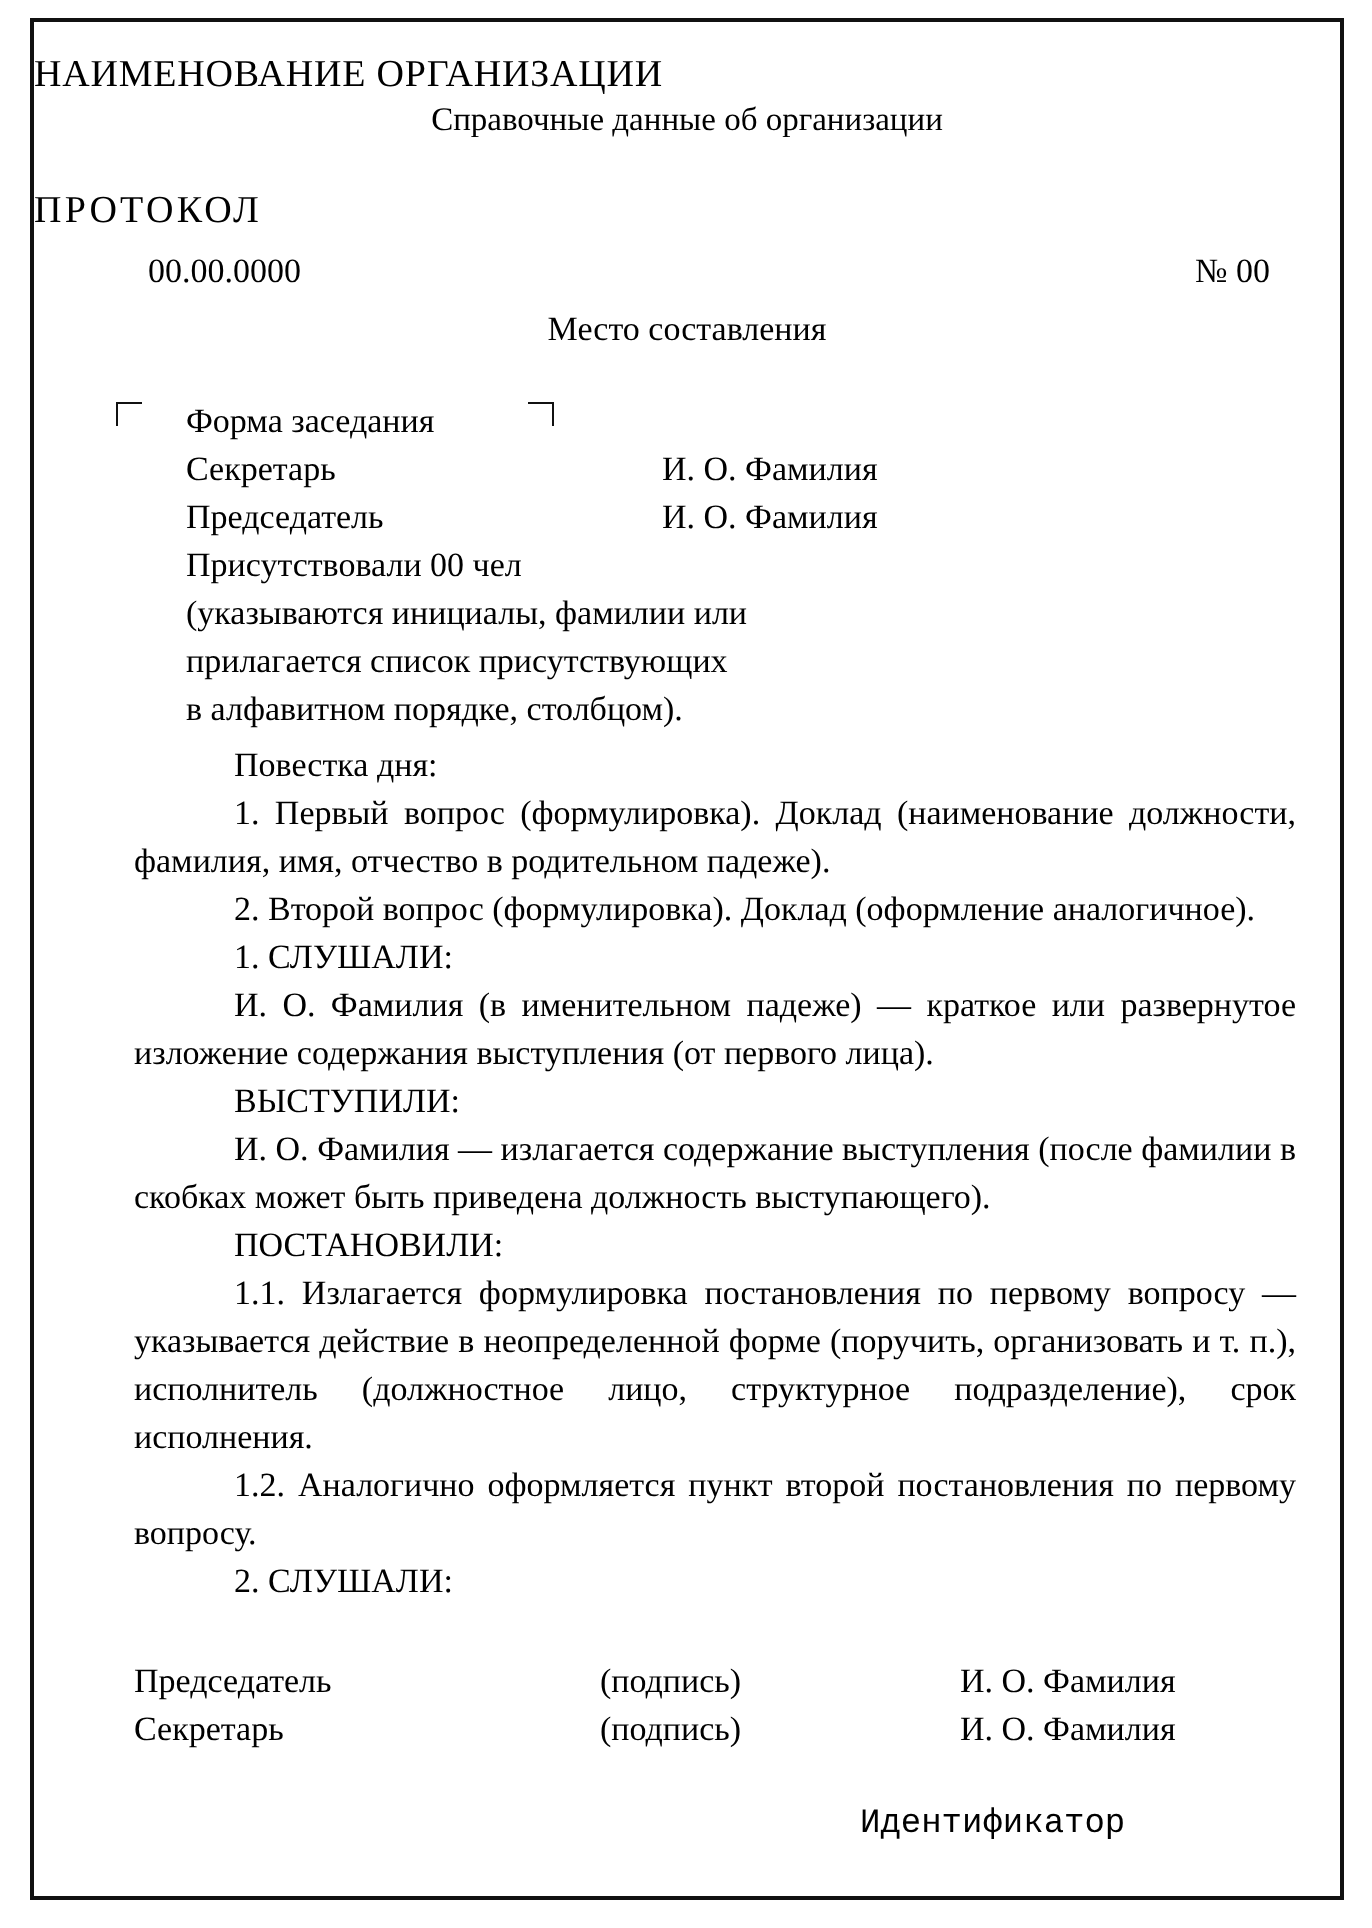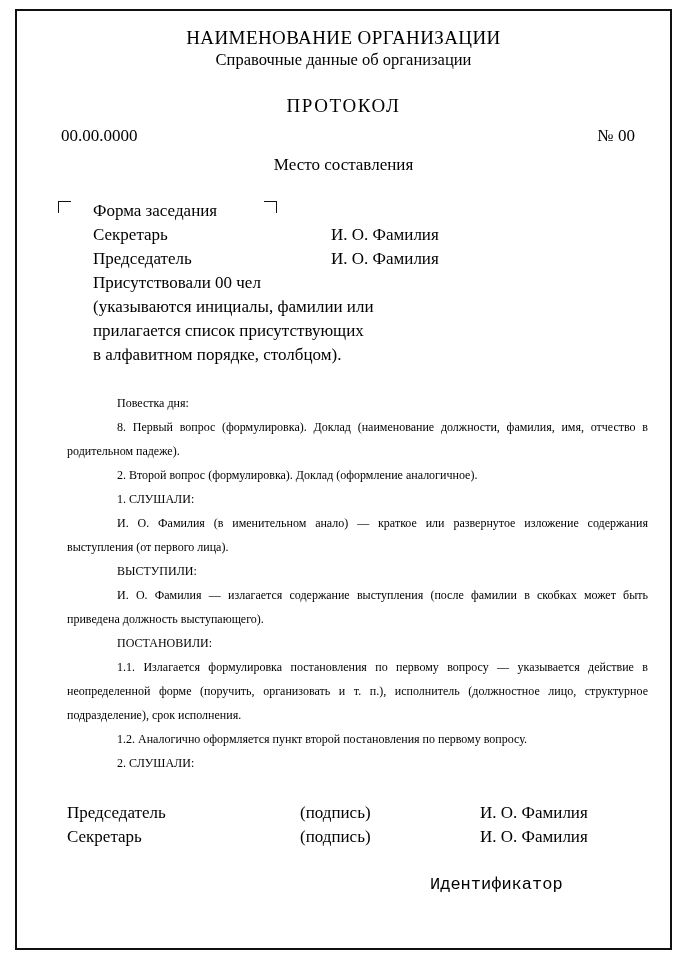--- a/index.html
+++ b/index.html
@@ -33,50 +33,49 @@
     position: absolute;
     left: 0;
     top: 0;
     right: 0;
     bottom: 0;
     padding: 0;
   }
 
   
   .org-title {
-    text-align: center;
+    text-align: left;
     font-size: 19px;
     letter-spacing: 0.4px;
     margin-top: 16px;
     line-height: 1.15;
     white-space: nowrap;
   }
   .org-sub {
     text-align: center;
     font-size: 16.5px;
     margin-top: 2px;
     line-height: 1.15;
   }
 
   .doc-kind {
-    text-align: center;
     font-size: 19px;
     letter-spacing: 1.6px;
     margin-top: 25px;
   }
 
   .datenum-row {
     position: relative;
     height: 24px;
     margin-top: 9px;
     font-size: 17px;
   }
   .datenum-row .date {
     position: absolute;
-    left: 44px;
+    left: 57px;
     top: 0;
   }
   .datenum-row .number {
     position: absolute;
     right: 35px;
     top: 0;
   }
 
   .place {
     text-align: center;
@@ -130,24 +129,24 @@
   }
   .bracket.right {
     left: 247px;
     top: 2px;
     border-top: 1.8px solid #111;
     border-right: 1.8px solid #111;
   }
 
   
   .content {
-    margin-top: 24px;
+    margin-top: 4px;
     padding-left: 50px;
     padding-right: 22px;
-    font-size: 12px;
+    font-size: 17px;
   }
   .content p {
     margin: 0;
     text-indent: 50px;
     text-align: justify;
     line-height: 24px;
     hyphens: manual;
   }
   .content p.heading {
     text-align: left;
@@ -239,25 +238,25 @@
         <span class="meta-label">Присутствовали 00 чел</span><span class="meta-value-lines">
           <div>(указываются инициалы, фамилии или</div>
           <div>прилагается список присутствующих</div>
           <div>в алфавитном порядке, столбцом).</div>
         </span>
       </div>
     </div>
 
     <div class="content">
       <p class="heading">Повестка дня:</p>
-      <p>8. Первый вопрос (формулировка). Доклад (наименование долж­ности, фамилия, имя, отчество в родительном падеже).</p>
+      <p>1. Первый вопрос (формулировка). Доклад (наименование долж­ности, фамилия, имя, отчество в родительном падеже).</p>
       <p>2. Второй вопрос (формулировка). Доклад (оформление анало­гичное).</p>
 
       <p class="heading">1. СЛУШАЛИ:</p>
-      <p>И. О. Фамилия (в именительном анало) — краткое или раз­вернутое изложение содержания выступления (от первого лица).</p>
+      <p>И. О. Фамилия (в именительном падеже) — краткое или раз­вернутое изложение содержания выступления (от первого лица).</p>
 
       <p class="heading">ВЫСТУПИЛИ:</p>
       <p>И. О. Фамилия — излагается содержание выступления (после фамилии в скобках может быть приведена должность выступающего).</p>
 
       <p class="heading">ПОСТАНОВИЛИ:</p>
       <p>1.1. Излагается формулировка постановления по первому во­просу — указывается действие в неопределенной форме (поручить, организовать и т. п.), исполнитель (должностное лицо, структурное подразделение), срок исполнения.</p>
       <p>1.2. Аналогично оформляется пункт второй постановления по первому вопросу.</p>
 
       <p class="heading">2. СЛУШАЛИ:</p>
     </div>

